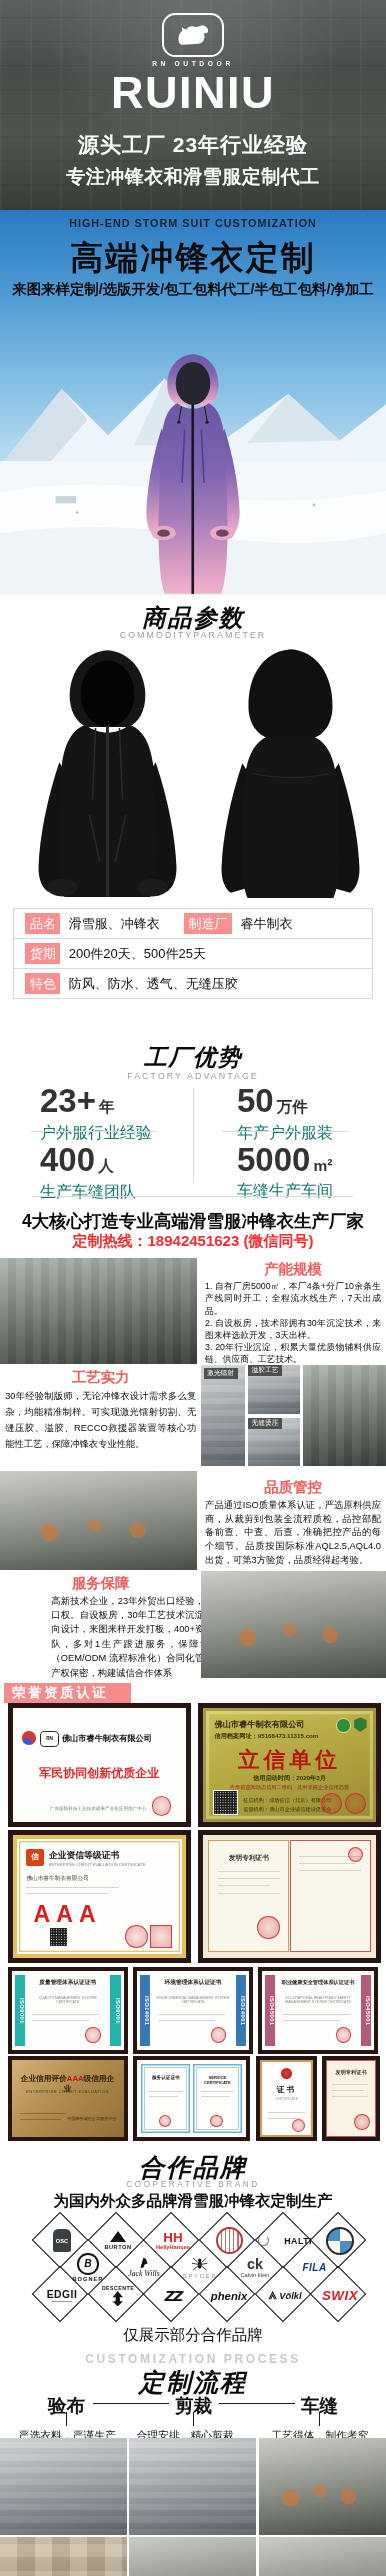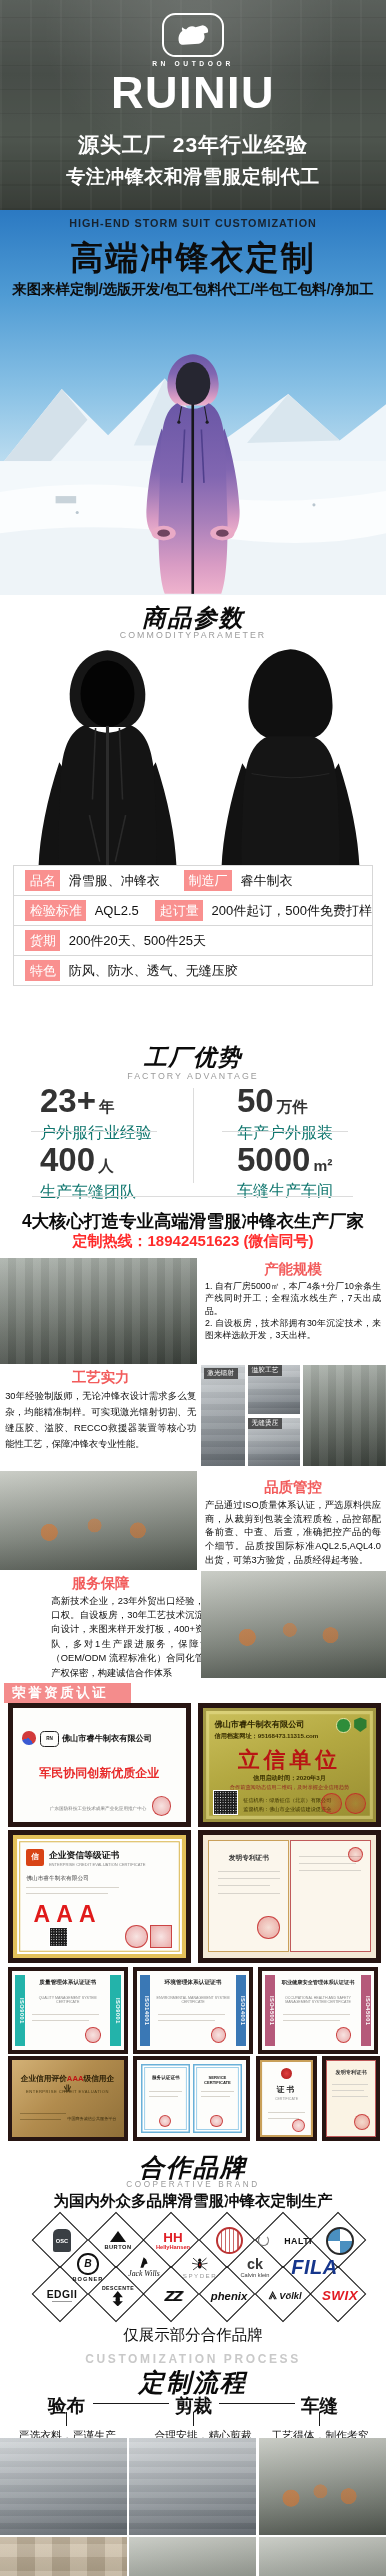--- a/index.html
+++ b/index.html
@@ -27,21 +27,21 @@
   .sky{left:0;top:210px;width:386px;height:385px;
     background:linear-gradient(180deg,#2b79c2 0%,#4f9bd4 22%,#8cc3e6 48%,#c8e3f2 70%,#e9f4fa 88%,#f4f9fc 100%);}
   .sky-en{top:217px;color:#18222e;font-size:10.8px;letter-spacing:1px;font-weight:bold;}
   .sky-title{top:236px;color:#0c0c0c;font-size:33px;font-weight:bold;letter-spacing:2.1px;}
   .sky-sub{top:280px;color:#0c0c0c;font-size:14.4px;font-weight:bold;}
 
   
   .p-title{top:602px;font-size:24px;font-weight:bold;font-style:italic;color:#0b0b0b;letter-spacing:1.5px;}
   .p-sub{top:630px;font-size:8.8px;color:#9b9b9b;letter-spacing:2.1px;}
 
-  .ptable{left:13px;top:865px;width:360px;border:0.5px solid #d7d7d7;box-sizing:border-box;background:#fff;}
+  .ptable{left:13px;top:908px;width:360px;border:0.5px solid #d7d7d7;box-sizing:border-box;background:#fff;}
   .prow{display:flex;align-items:center;height:29px;border-top:0.5px solid #d7d7d7;}
   .prow:first-child{border-top:none;}
   .pcell{display:flex;align-items:center;}
   .pcell.c1{width:170px;padding-left:11.3px;box-sizing:border-box;}
   .pcell.c2{flex:1;}
   .ptag{background:#f9908f;color:#fff;font-size:13px;padding:1.5px 4.6px;margin-right:8.2px;white-space:nowrap;}
   .pval{font-size:13px;color:#111;white-space:nowrap;}
 
   
   .adv-title{top:1042px;font-size:23px;font-weight:bold;font-style:italic;color:#0b0b0b;letter-spacing:1.5px;}
@@ -211,30 +211,20 @@
       <div class="pcell c1">
         <span class="ptag">品名</span>
         <span class="pval">滑雪服、冲锋衣</span>
       </div>
       <div class="pcell c2">
         <span class="ptag">制造厂</span>
         <span class="pval">睿牛制衣</span>
       </div>
     </div>
     <div class="prow">
-      <div class="pcell c1">
-        <span class="ptag">检验标准</span>
-        <span class="pval">AQL2.5</span>
-      </div>
-      <div class="pcell c2">
-        <span class="ptag">起订量</span>
-        <span class="pval">200件起订，500件免费打样</span>
-      </div>
-    </div>
-    <div class="prow">
       <div class="pcell c1" style="width:auto;padding-left:11.3px;">
         <span class="ptag">货期</span>
         <span class="pval">200件20天、500件25天</span>
       </div>
     </div>
     <div class="prow">
       <div class="pcell c1" style="width:auto;padding-left:11.3px;">
         <span class="ptag">特色</span>
         <span class="pval">防风、防水、透气、无缝压胶</span>
       </div>
@@ -266,20 +256,21 @@
   <div class="abs gline" style="left:32px;top:1196px;width:321px;height:1px;"></div>
 
   <div class="abs ctr core-title">4大核心打造专业高端滑雪服冲锋衣生产厂家</div>
   <div class="abs ctr core-hot">定制热线：18942451623 (微信同号)</div>
 
   <div class="ph" style="left:0;top:1258px;width:197px;height:106px;"></div>
   <div class="abs" style="left:205px;top:1260px;width:176px;height:103px;">
     <div class="feat-title" style="top:0;">产能规模</div>
     <div class="feat-text" style="top:19.6px;left:0;width:176px;font-size:8.8px;line-height:1.42;">1. 自有厂房5000㎡，本厂4条+分厂10余条生产线同时开工；全程流水线生产，7天出成品。</div>
     <div class="feat-text" style="top:57px;left:0;width:176px;font-size:8.8px;line-height:1.42;">2. 自设板房，技术部拥有30年沉淀技术，来图来样选款开发，3天出样。</div>
+    <div class="feat-text" style="top:81px;left:0;width:176px;font-size:8.8px;line-height:1.42;">3. 20年行业沉淀，积累大量优质物辅料供应链、供应商、工艺技术。</div>
   </div>
 
   <div class="abs" style="left:5.2px;top:1368px;width:191px;height:99px;">
     <div class="feat-title" style="top:0;">工艺实力</div>
     <div class="feat-text" style="top:20.6px;left:0;width:191px;line-height:1.72;">30年经验制版师，无论冲锋衣设计需求多么复杂，均能精准制样。可实现激光镭射切割、无缝压胶、溢胶、RECCO救援器装置等核心功能性工艺，保障冲锋衣专业性能。</div>
   </div>
   <div class="abs" style="left:201px;top:1365px;width:185px;height:103px;">
     <div class="ph cool" style="left:0;top:0;width:44px;height:101px;">
       <span class="chip" style="left:2.6px;top:3.1px;right:auto;">激光镭射</span>
     </div>
@@ -510,21 +501,21 @@
       <path d="M13 12 L4 4 M13 16 L2 14 M13 20 L4 27 M21 12 L30 4 M21 16 L32 14 M21 20 L30 27" stroke="#111" stroke-width="1.6" fill="none"></path>
       <rect x="15.5" y="15" width="3" height="4" fill="#c01818"></rect>
     </svg>
     <div style="font-size:6.2px;letter-spacing:1.5px;color:#9a9a9a;margin-top:1px;">SPYDER</div>
   </div>
   <div class="dslot" style="left:225px;top:2245px;">
     <div style="font-size:14.4px;font-weight:bold;color:#3a3a3a;line-height:1;">ck</div>
     <div style="font-size:5.7px;color:#3a3a3a;">Calvin klein</div>
   </div>
   <div class="dslot" style="left:281px;top:2245px;">
-    <div style="font-size:20px;font-weight:bold;font-style:italic;color:#16368c;letter-spacing:0.5px;margin-left:7px;">FILA</div>
+    <div style="font-size:10px;font-weight:bold;font-style:italic;color:#16368c;letter-spacing:0.5px;margin-left:7px;">FILA</div>
   </div>
 
   <div class="dslot" style="left:32px;top:2273px;">
     <div style="font-size:10.3px;font-weight:bold;letter-spacing:0.5px;">EDGII</div>
     <div style="width:20.6px;height:1px;background:#999;margin-top:1.5px;"></div>
   </div>
   <div class="dslot" style="left:88px;top:2273px;">
     <div style="font-size:5.2px;font-weight:bold;letter-spacing:0.5px;">DESCENTE</div>
     <svg width="17.5" height="15.5" viewBox="0 0 34 30">
       <polygon points="17,0 27,12 21,12 21,18 13,18 13,12 7,12" fill="#111"></polygon>
@@ -554,21 +545,21 @@
 
   <div class="step" style="left:48px;top:2393px;">验布</div>
   <div class="step" style="left:175px;top:2393px;">剪裁</div>
   <div class="step" style="left:301px;top:2393px;">车缝</div>
   <div class="hline" style="left:93px;top:2403px;width:76px;"></div>
   <div class="hline" style="left:219px;top:2403px;width:76px;"></div>
   <div class="vline" style="left:66px;top:2412px;height:14.4px;"></div>
   <div class="vline" style="left:193px;top:2412px;height:14.4px;"></div>
   <div class="vline" style="left:319px;top:2412px;height:14.4px;"></div>
   <div class="sdesc" style="left:5.2px;top:2429px;width:124px;">严选衣料，严谨生产</div>
-  <div class="sdesc" style="left:141px;top:2429px;width:124px;">合理安排，精心剪裁</div>
+  <div class="sdesc" style="left:123px;top:2429px;width:124px;">合理安排，精心剪裁</div>
   <div class="sdesc" style="left:258px;top:2429px;width:124px;">工艺得体，制作考究</div>
 
   <div class="ph cool" style="left:0;top:2438px;width:127px;height:97px;"></div>
   <div class="ph cool" style="left:129px;top:2438px;width:127px;height:97px;"></div>
   <div class="ph warm" style="left:259px;top:2438px;width:128px;height:97px;"></div>
 
   <div class="ph tan" style="left:0;top:2537px;width:127px;height:101px;"></div>
   <div class="ph warm" style="left:129px;top:2537px;width:127px;height:101px;"></div>
   <div class="ph warm" style="left:259px;top:2537px;width:128px;height:101px;"></div>
 

